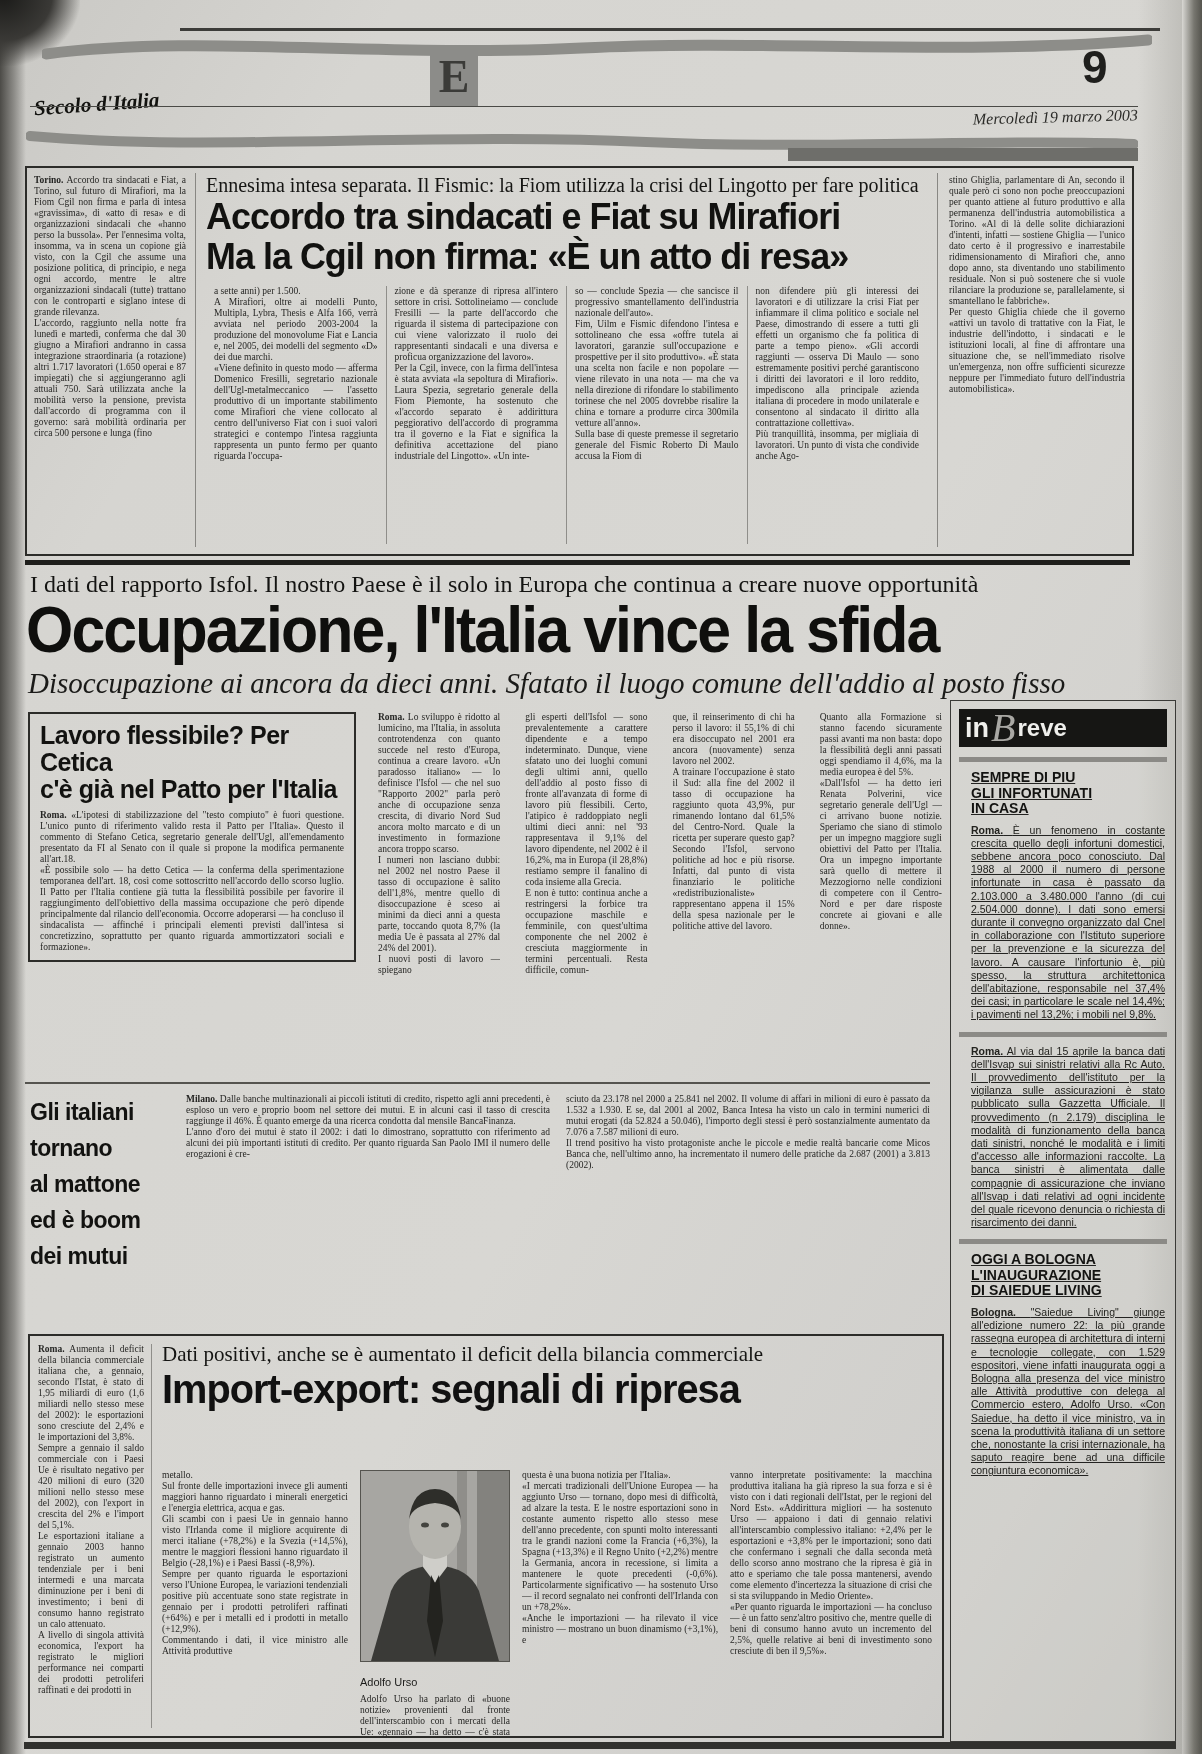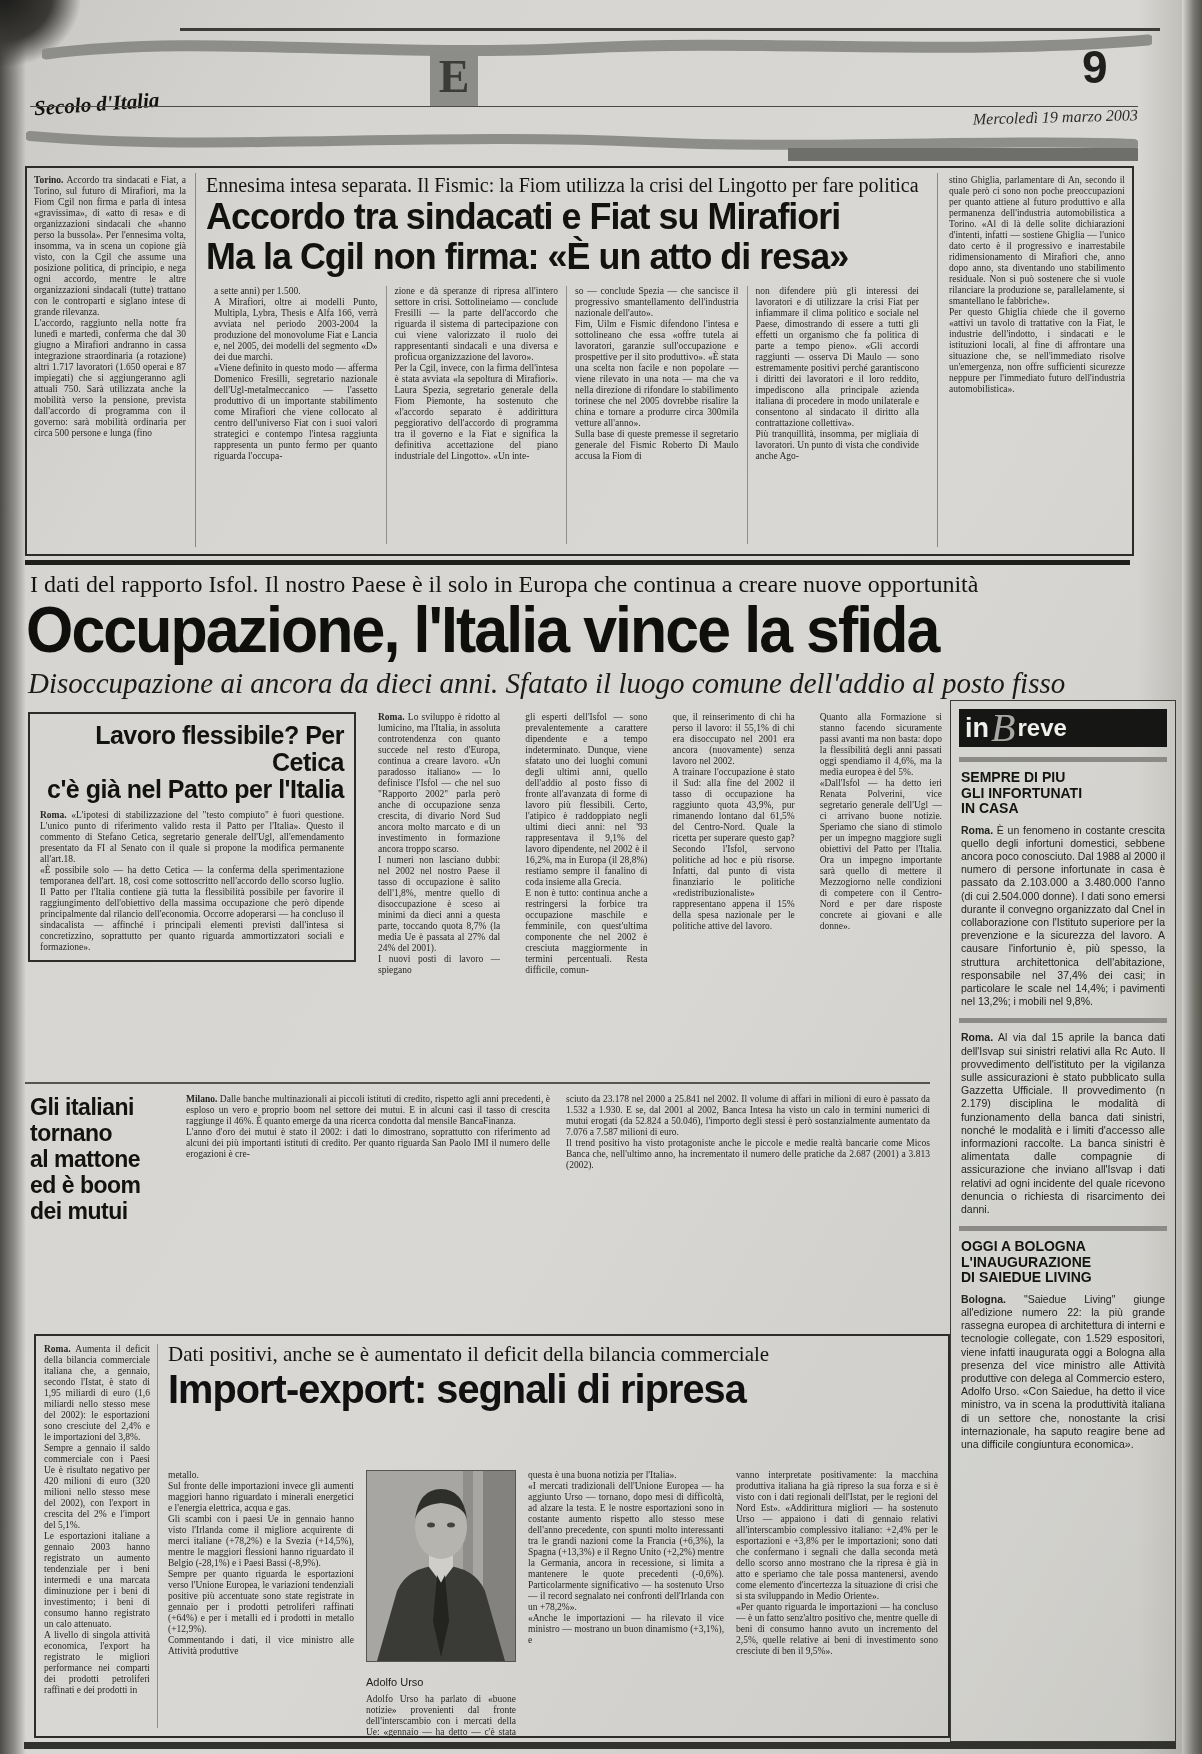--- a/index.html
+++ b/index.html
@@ -55,46 +55,46 @@
   
   .isfol-kicker{position:absolute;left:30px;top:570px;width:1110px;font-size:24px;line-height:28px;color:#141412;}
   .isfol-headline{position:absolute;left:26px;top:598px;font-family:"Liberation Sans","DejaVu Sans",sans-serif;
     font-weight:bold;font-size:64px;line-height:64px;letter-spacing:-2px;color:#0f0f0d;
     transform:scaleX(.95);transform-origin:left;white-space:nowrap;}
   .isfol-subhead{position:absolute;left:28px;top:666px;width:1110px;font-style:italic;font-size:29px;
     line-height:34px;color:#1a1a18;}
   .cetica-box{position:absolute;left:28px;top:712px;width:328px;height:250px;border:2px solid #2c2c29;
     padding:8px 10px;box-sizing:border-box;}
   .cetica-title{font-family:"Liberation Sans","DejaVu Sans",sans-serif;font-weight:bold;font-size:25px;
-    line-height:27px;letter-spacing:-0.5px;color:#121210;white-space:pre-line;margin-bottom:7px;text-align:right;}
+    line-height:27px;letter-spacing:-0.5px;color:#121210;white-space:pre-line;margin-bottom:7px;}
   .cetica-body{font-size:9.5px;line-height:11px;}
   .isfol-cols{position:absolute;left:378px;top:712px;width:564px;height:366px;display:flex;gap:25px;}
   .isfol-cols .bcol{flex:1;}
   
   .breve{position:absolute;left:950px;top:700px;width:226px;height:1042px;border:1px solid #3a3a37;
     box-sizing:border-box;background:rgba(215,214,210,.35);}
   .breve-header{margin:8px;height:38px;background:#161614;display:flex;align-items:center;padding:0 6px;}
   .breve-in{color:#efefec;font-family:"Liberation Sans","DejaVu Sans",sans-serif;font-weight:bold;font-size:27px;text-align:center;}
   .breve-b{color:#a9a8a4;font-style:italic;font-size:40px;line-height:34px;margin:0 2px;}
   .breve-rest{color:#efefec;font-family:"Liberation Sans","DejaVu Sans",sans-serif;font-weight:bold;font-size:24px;}
   .breve-rule{height:5px;background:#8b8a86;margin:10px 8px 8px 8px;}
-  .breve-item{margin:0 10px 6px 10px;}
+  .breve-item{margin:0 10px 6px 20px;text-decoration:underline;}
   .breve-title{font-family:"Liberation Sans","DejaVu Sans",sans-serif;font-weight:bold;font-size:14px;
     line-height:15.5px;color:#131311;white-space:pre-line;margin-bottom:7px;}
   .breve-body{font-family:"Liberation Sans","DejaVu Sans",sans-serif;font-size:10.5px;line-height:13.2px;
     text-align:justify;color:#23231f;white-space:pre-line;overflow:hidden;}
   .breve-body .dl{font-size:10.5px;}
   
   .mutui-rule{position:absolute;left:25px;top:1082px;width:905px;height:2px;background:#55544f;}
   .mutui-title{position:absolute;left:30px;top:1094px;width:150px;font-family:"Liberation Sans","DejaVu Sans",sans-serif;
-    font-weight:bold;font-size:23px;line-height:26px;color:#121210;white-space:pre-line;letter-spacing:-0.5px;}
+    font-weight:bold;font-size:23px;line-height:36px;color:#121210;white-space:pre-line;letter-spacing:-0.5px;}
   .mutui-cols{position:absolute;left:186px;top:1094px;width:744px;height:218px;display:flex;gap:16px;}
   .mutui-cols .bcol{flex:1;}
   
-  .imp-box{position:absolute;left:34px;top:1334px;width:916px;height:404px;border:2px solid #2c2c29;box-sizing:border-box;}
+  .imp-box{position:absolute;left:28px;top:1334px;width:916px;height:404px;border:2px solid #2c2c29;box-sizing:border-box;}
   .imp-c1{position:absolute;left:8px;top:8px;bottom:8px;width:106px;border-right:1px solid #8f8e8a;padding-right:7px;}
   .imp-head{position:absolute;left:132px;top:6px;right:10px;}
   .imp-kicker{font-size:21px;line-height:25px;color:#151513;}
   .imp-headline{font-family:"Liberation Sans","DejaVu Sans",sans-serif;font-weight:bold;font-size:41px;
     line-height:44px;letter-spacing:-1px;color:#111;transform:scaleX(.97);transform-origin:left;white-space:nowrap;}
   .imp-subhead{font-style:italic;font-size:24px;line-height:28px;color:#1a1a18;}
   .imp-cols{position:absolute;left:132px;top:134px;right:10px;bottom:8px;display:flex;gap:12px;}
   .imp-col2{width:186px;}
   .imp-colphoto{width:150px;}
   .imp-col4{width:196px;}

